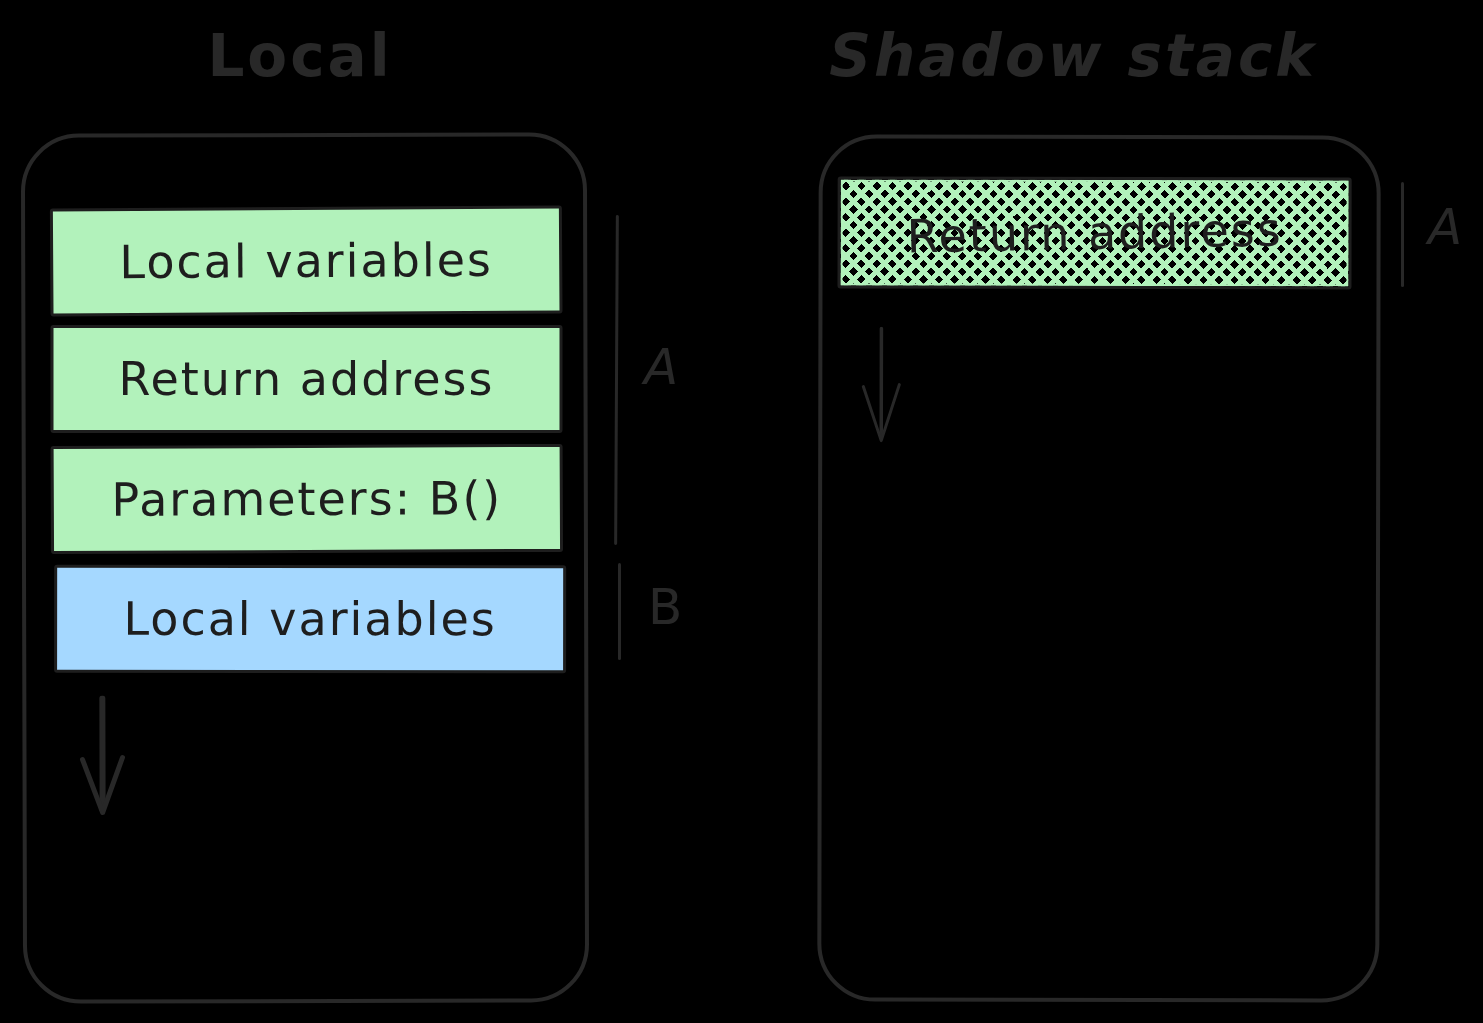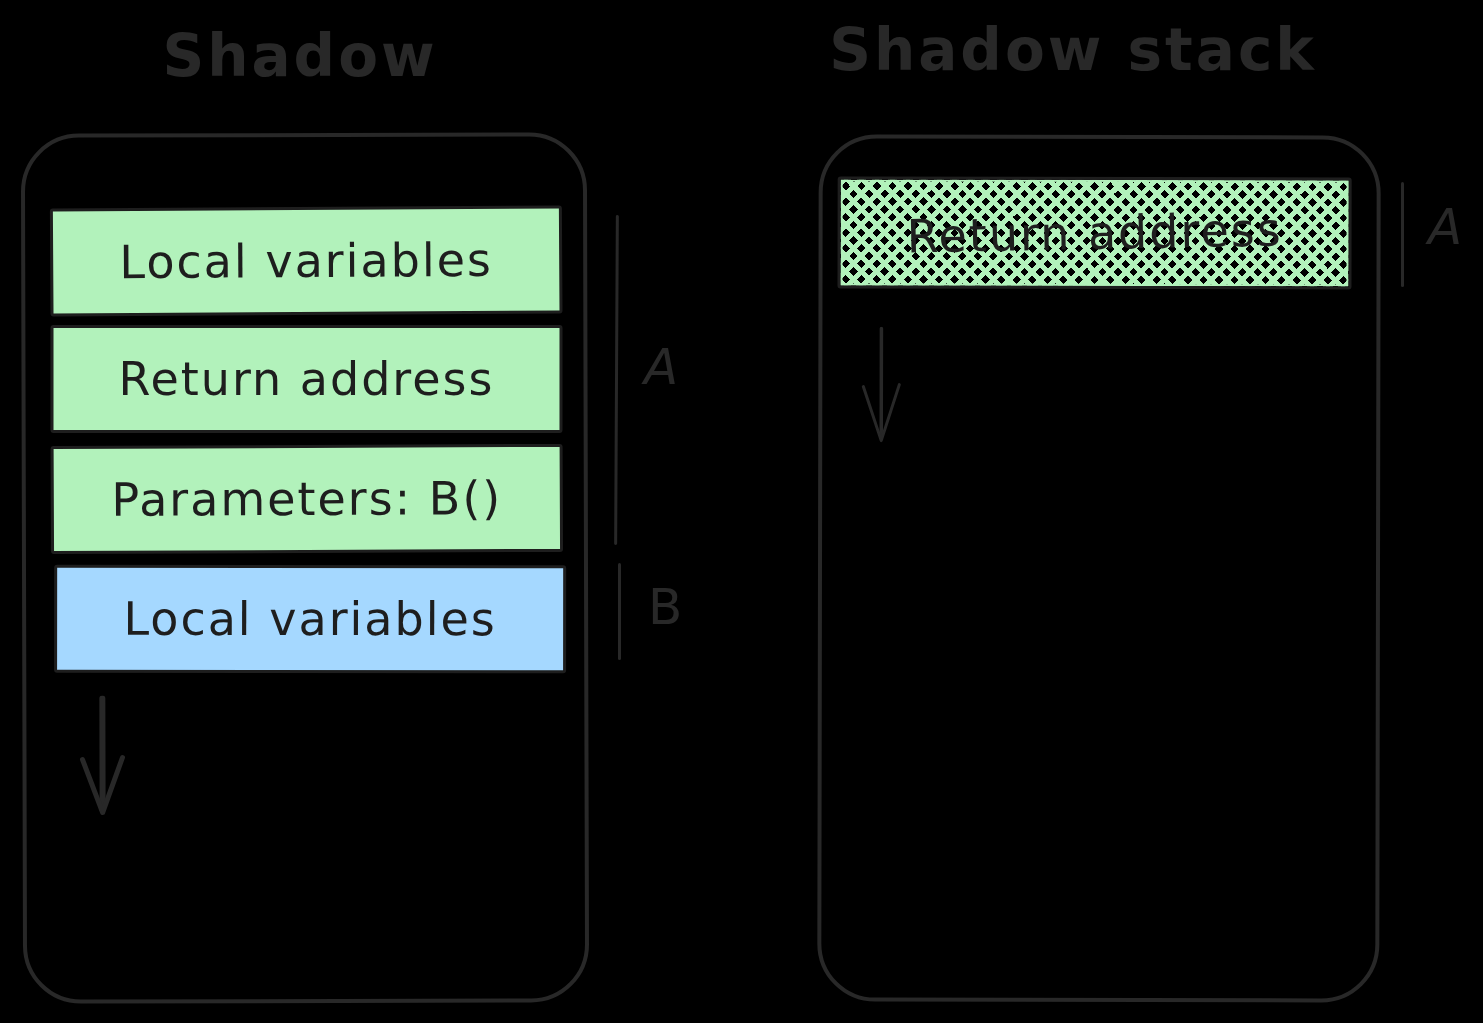--- a/index.html
+++ b/index.html
@@ -16,21 +16,21 @@
   .title{
     position:absolute;
     font-size:58px;
     font-weight:600;
     letter-spacing:3px;
     color:var(--ink);
     text-align:center;
     white-space:nowrap;
   }
   .title.stack{left:0;width:600px;top:22px;}
-  .title.shadow{left:793px;width:560px;top:16px;}
+  .title.shadow{left:793px;width:560px;top:22px;font-style:italic;}
 
   .container{
     position:absolute;
     border:4px solid var(--ink);
     border-radius:58px;
     background:transparent;
   }
   .container.left{left:22px;top:133px;width:566px;height:870px;transform:rotate(-0.15deg);}
   .container.right{left:818px;top:135px;width:562px;height:867px;transform:rotate(0.1deg);}
 
@@ -88,21 +88,21 @@
   .bl-b-left{left:618px;top:563px;height:97px;}
   .bl-a-right{left:1401px;top:182px;height:105px;}
 
   .lbl-a-left{left:644px;top:342px;}
   .lbl-b-left{left:648px;top:582px;font-style:normal;}
   .lbl-a-right{left:1428px;top:202px;}
 </style>
 </head>
 <body>
 
-<div class="title stack">Shadow</div>
+<div class="title stack">Local</div>
 
 <div class="container left">
   <div class="frame green f1">
     <span class="frame-label">Local variables</span>
   </div>
   <div class="frame green f2">
     <span class="frame-label">Return address</span>
   </div>
   <div class="frame green f3">
     <span class="frame-label">Parameters: B()</span>

